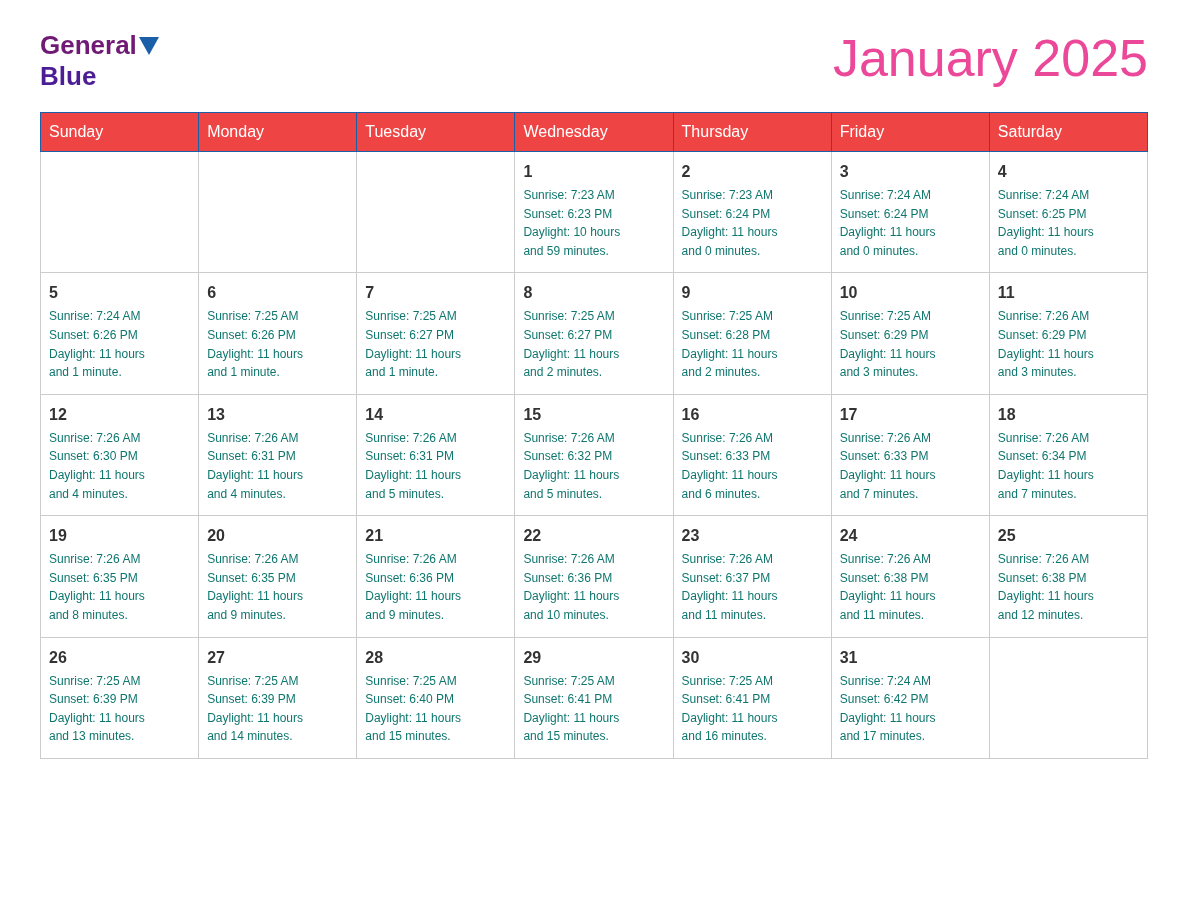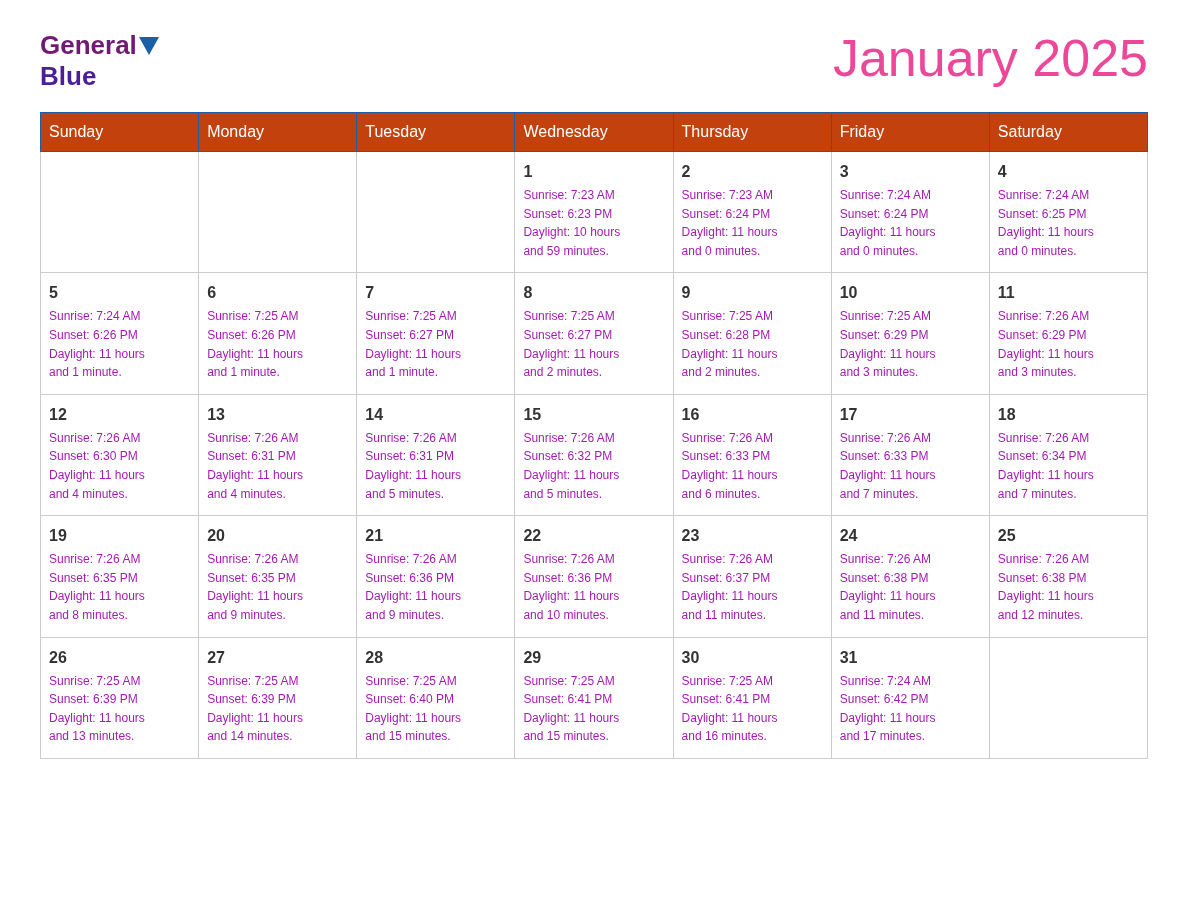--- a/index.html
+++ b/index.html
@@ -56,21 +56,21 @@
       font-size: 22px;
       color: #333;
       margin-top: 4px;
     }
     .calendar-table {
       width: 100%;
       border-collapse: collapse;
       border: 1px solid #ccc;
     }
     .calendar-table th {
-      background-color: #c2410c;
+      background-color: #ef4444;
       color: #ffffff;
       padding: 10px 8px;
       font-size: 16px;
       font-weight: normal;
       text-align: left;
       border: 1px solid #1a5fa8;
     }
     .calendar-table td {
       vertical-align: top;
       padding: 8px 8px 12px 8px;
@@ -83,21 +83,21 @@
     }
     .day-number {
       font-size: 16px;
       font-weight: bold;
       color: #333;
       display: block;
       margin-bottom: 2px;
     }
     .day-info {
       font-size: 12px;
-      color: #a21caf;
+      color: #0f766e;
       line-height: 1.55;
     }
     .empty-cell {
       background: #fff;
     }
     tr:nth-child(even) td {
       background: #fff;
     }
   </style>
 </head>

